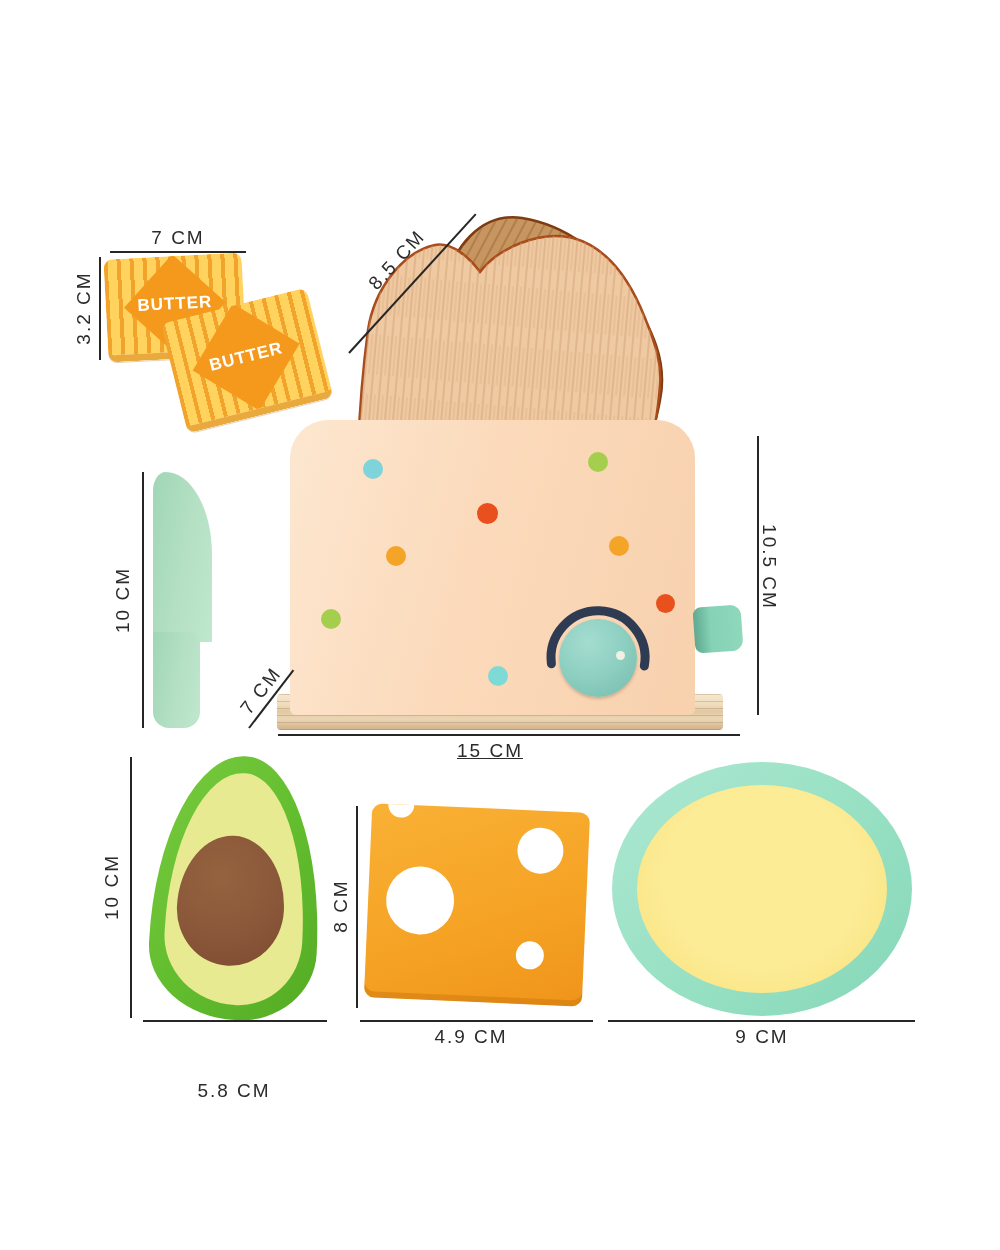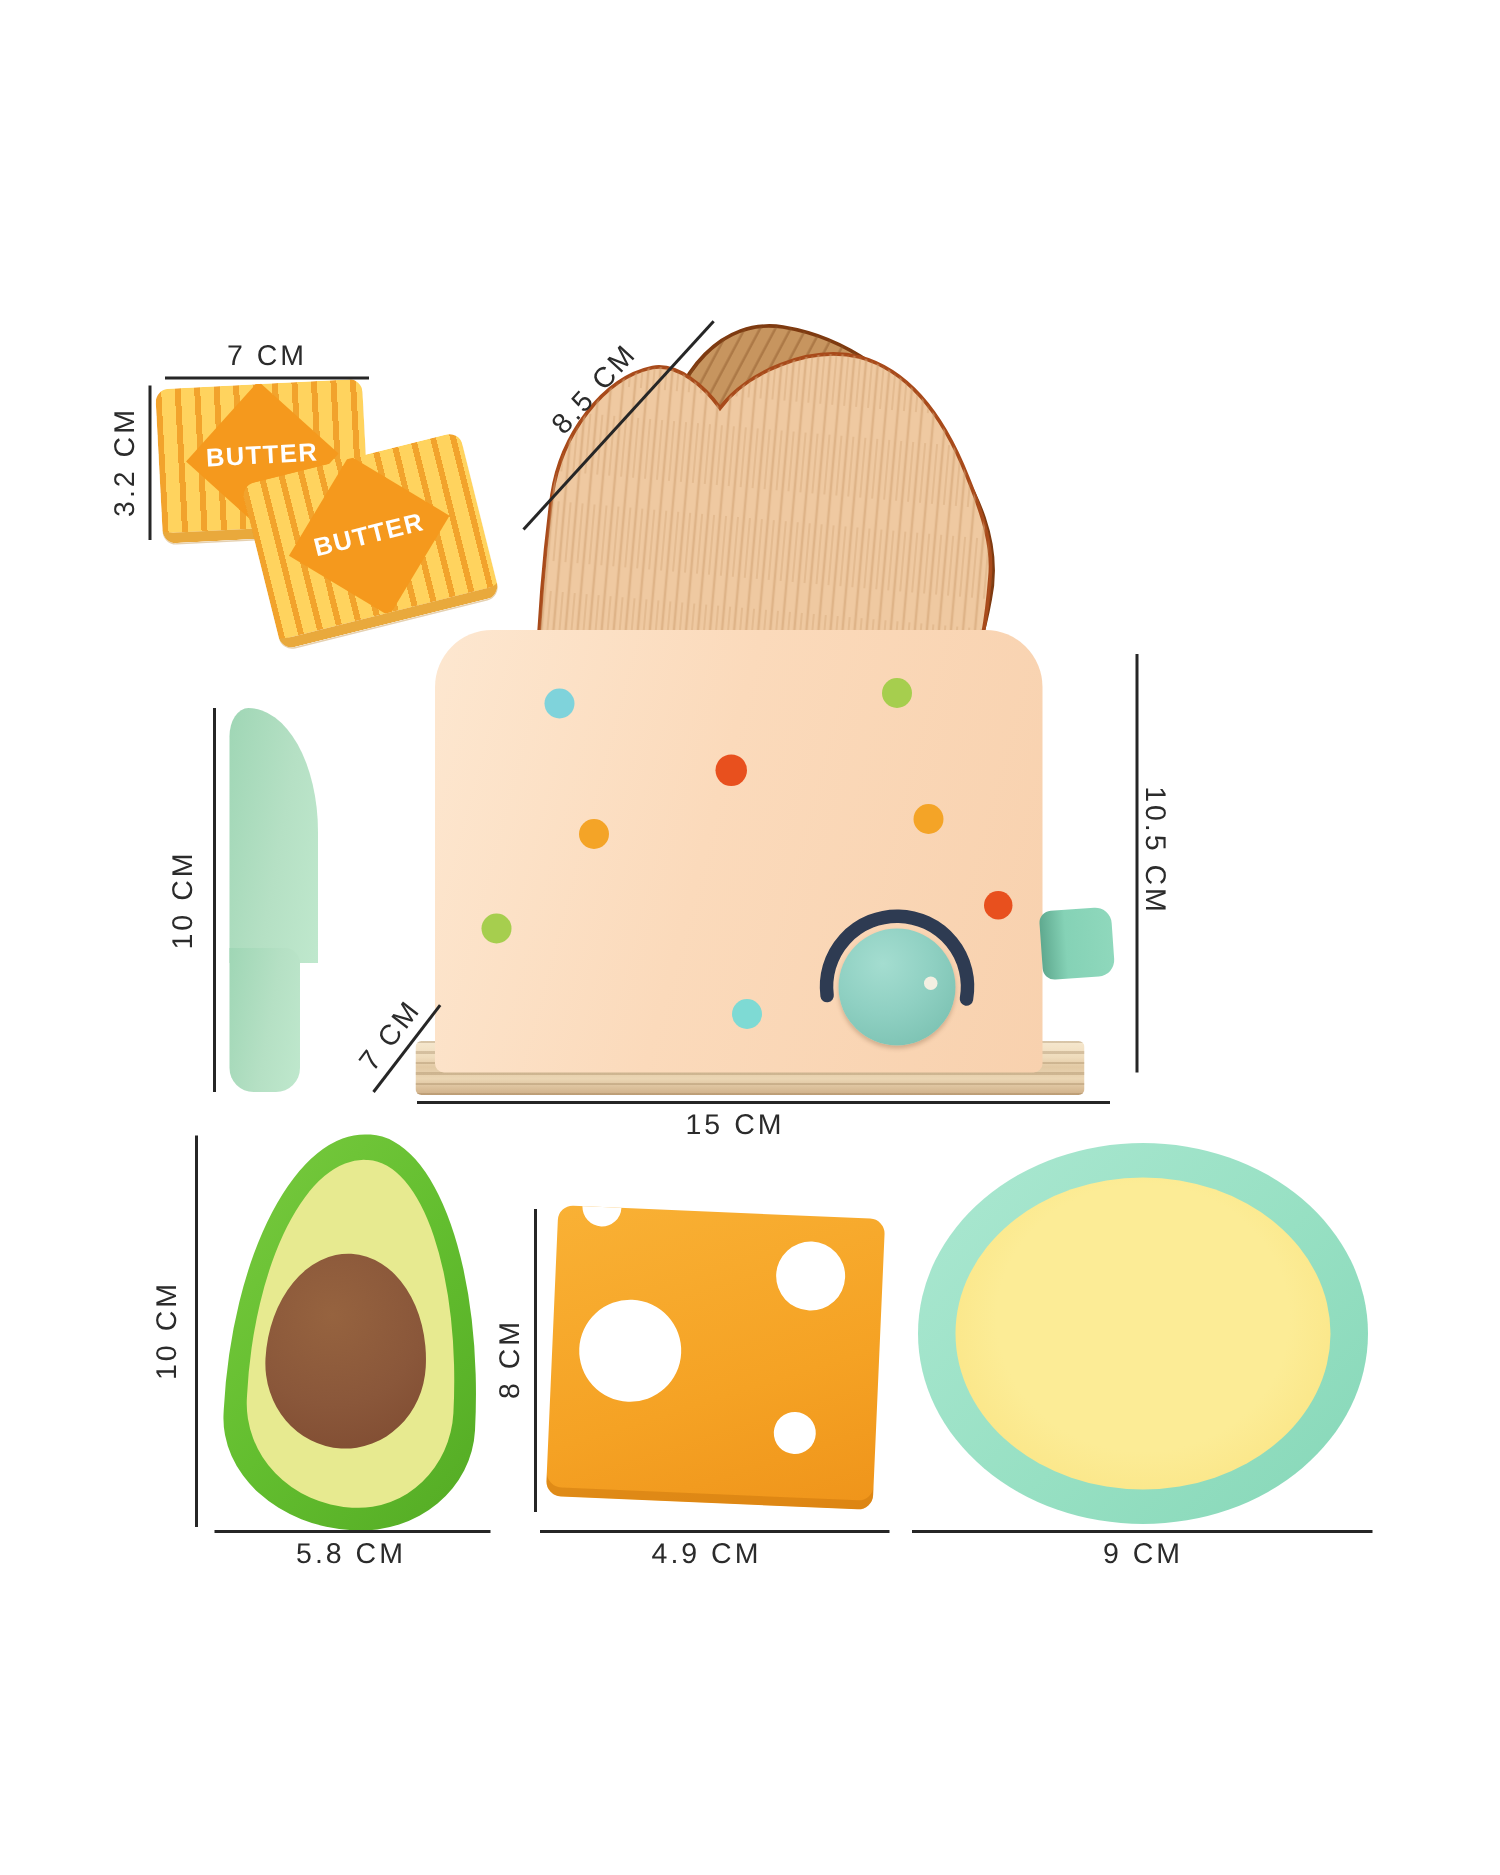--- a/index.html
+++ b/index.html
@@ -143,40 +143,40 @@
     <div class="dot" style="left:198px;top:246px;width:20px;height:20px;background:#7EDAD4;"></div>
   </div>
   <div id="lever"></div>
   <svg style="position:absolute;left:543px;top:603px;" width="110" height="110" viewBox="0 0 110 110">
     <path d="M 8.4 60.7 A 47 47 0 1 1 101.3 63" fill="none" stroke="#2E3B52" stroke-width="9" stroke-linecap="round"></path>
   </svg>
   <div id="knob"></div>
   <div id="knob-highlight"></div>
 
   <div class="dim-line" style="left:278px;top:734px;width:462px;height:2px;"></div>
-  <div class="dim-label" style="left:390px;top:741px;">15 CM</div>
+  <div class="dim-label" style="left:390px;top:741px;text-decoration:underline;">15 CM</div>
   <div class="dim-line" style="left:757px;top:436px;width:2px;height:279px;"></div>
   <div class="dim-label rot-cw" style="left:669px;top:557px;">10.5 CM</div>
   <div class="dim-line diag" style="left:249px;top:727px;width:73px;height:2px;transform:rotate(-52.5deg);"></div>
   <div class="dim-label" style="left:161px;top:681px;transform:rotate(-52.5deg);">7 CM</div>
 
   <div id="knife-blade" class="knife-part"></div>
   <div id="knife-handle" class="knife-part"></div>
   <div class="dim-line" style="left:142px;top:472px;width:2px;height:256px;"></div>
   <div class="dim-label rot-ccw" style="left:23px;top:590px;">10 CM</div>
 
   <div id="avocado">
     <div id="avocado-skin"></div>
     <div id="avocado-flesh"></div>
     <div id="avocado-pit"></div>
   </div>
   <div class="dim-line" style="left:130px;top:757px;width:2px;height:261px;"></div>
   <div class="dim-label rot-ccw" style="left:12px;top:877px;">10 CM</div>
   <div class="dim-line" style="left:143px;top:1020px;width:184px;height:2px;"></div>
-  <div class="dim-label" style="left:134px;top:1027px;">5.8 CM</div>
+  <div class="dim-label" style="left:134px;top:1081px;">5.8 CM</div>
 
   <div id="cheese">
     <div class="cheese-hole" style="left:18px;top:61px;width:68px;height:68px;"></div>
     <div class="cheese-hole" style="left:147px;top:17px;width:46px;height:46px;"></div>
     <div class="cheese-hole" style="left:150px;top:131px;width:28px;height:28px;"></div>
     <div class="cheese-hole" style="left:16px;top:-13px;width:26px;height:26px;"></div>
   </div>
   <div class="dim-line" style="left:356px;top:806px;width:2px;height:202px;"></div>
   <div class="dim-label rot-ccw" style="left:241px;top:896px;">8 CM</div>
   <div class="dim-line" style="left:360px;top:1020px;width:233px;height:2px;"></div>

